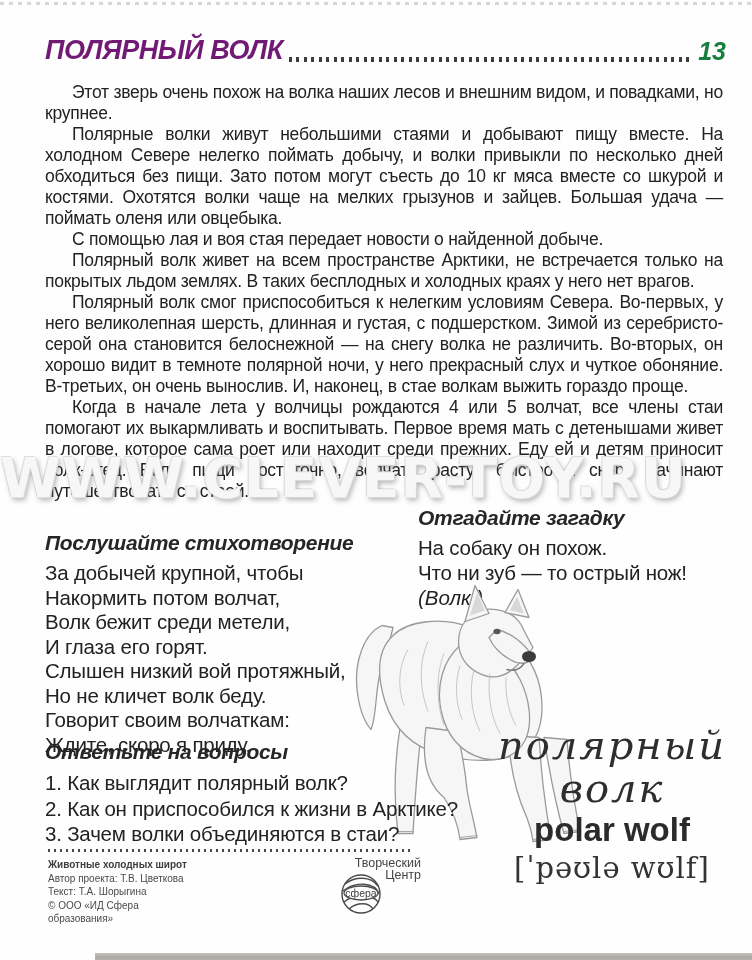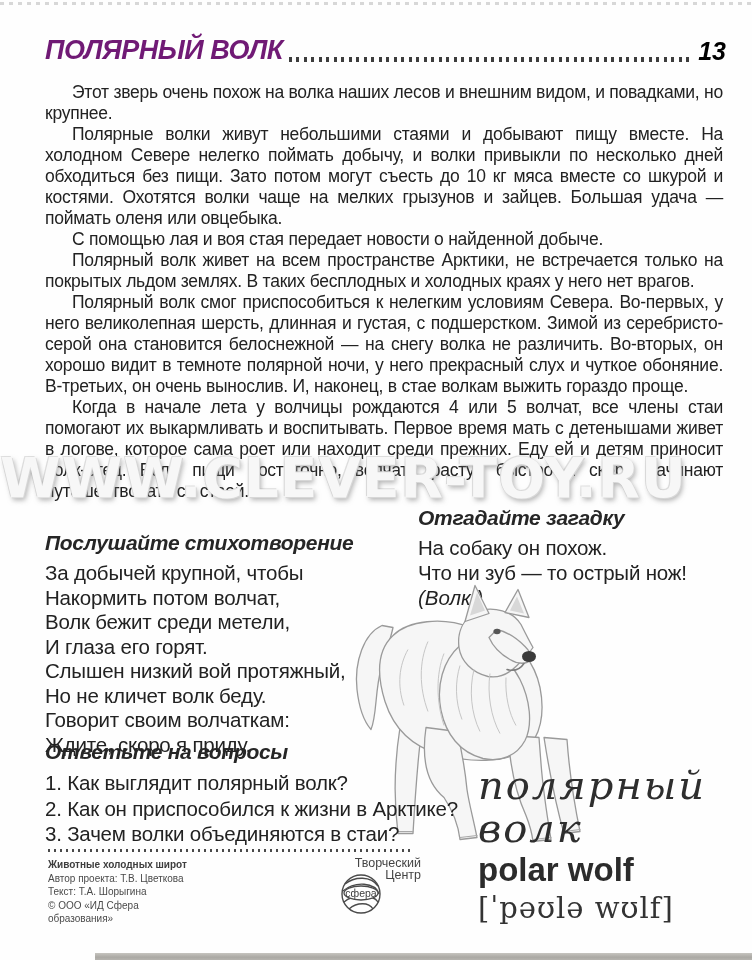--- a/index.html
+++ b/index.html
@@ -21,21 +21,21 @@
   }
   .title{
     font-size:27px; font-weight:bold; font-style:italic;
     letter-spacing:-0.5px; color:#701a75; white-space:nowrap;
   }
   .leader{
     flex:1; height:5px; margin:0 4px 4px 6px;
     background:repeating-linear-gradient(90deg,#3d3d3d 0 3px,transparent 3px 7.5px);
   }
   .page-num{
-    font-size:25px; font-weight:bold; font-style:italic; color:#000000;
+    font-size:25px; font-weight:bold; font-style:italic; color:#15803d;
   }
   
   .body-text{
     position:absolute; left:45px; top:82px; width:678px;
     font-size:17.5px; line-height:21px; letter-spacing:-0.25px;
     text-align:justify; color:#222;
   }
   .body-text p{margin:0; text-indent:27px;}
   
   .watermark{
@@ -73,21 +73,21 @@
   
   .footer-col{
     position:absolute; top:858px; font-size:10px; line-height:13.5px; color:#4a4a4a;
     letter-spacing:0;
   }
   .footer-col.c1{left:48px; width:140px;}
   .footer-col.c2{left:185px; width:158px;}
   .footer-col .b{font-weight:bold; color:#3d3d3d;}
   .logo{position:absolute; left:335px; top:856px; width:88px; height:60px;}
   
-  .vocab{position:absolute; right:6px; top:764px; width:268px; text-align:left;}
+  .vocab{position:absolute; right:6px; top:724px; width:268px; text-align:center;}
   .hand{
     font-family:"DejaVu Serif", serif; font-style:italic;
     font-size:40px; line-height:43px; color:#2e2e2e; letter-spacing:2px;
   }
   .english{
     font-size:33px; font-weight:bold; color:#2b2b2b; line-height:36px;
     margin-top:2px; letter-spacing:0;
   }
   .transcription{
     font-family:"DejaVu Serif", serif; font-size:29px; line-height:40px;

